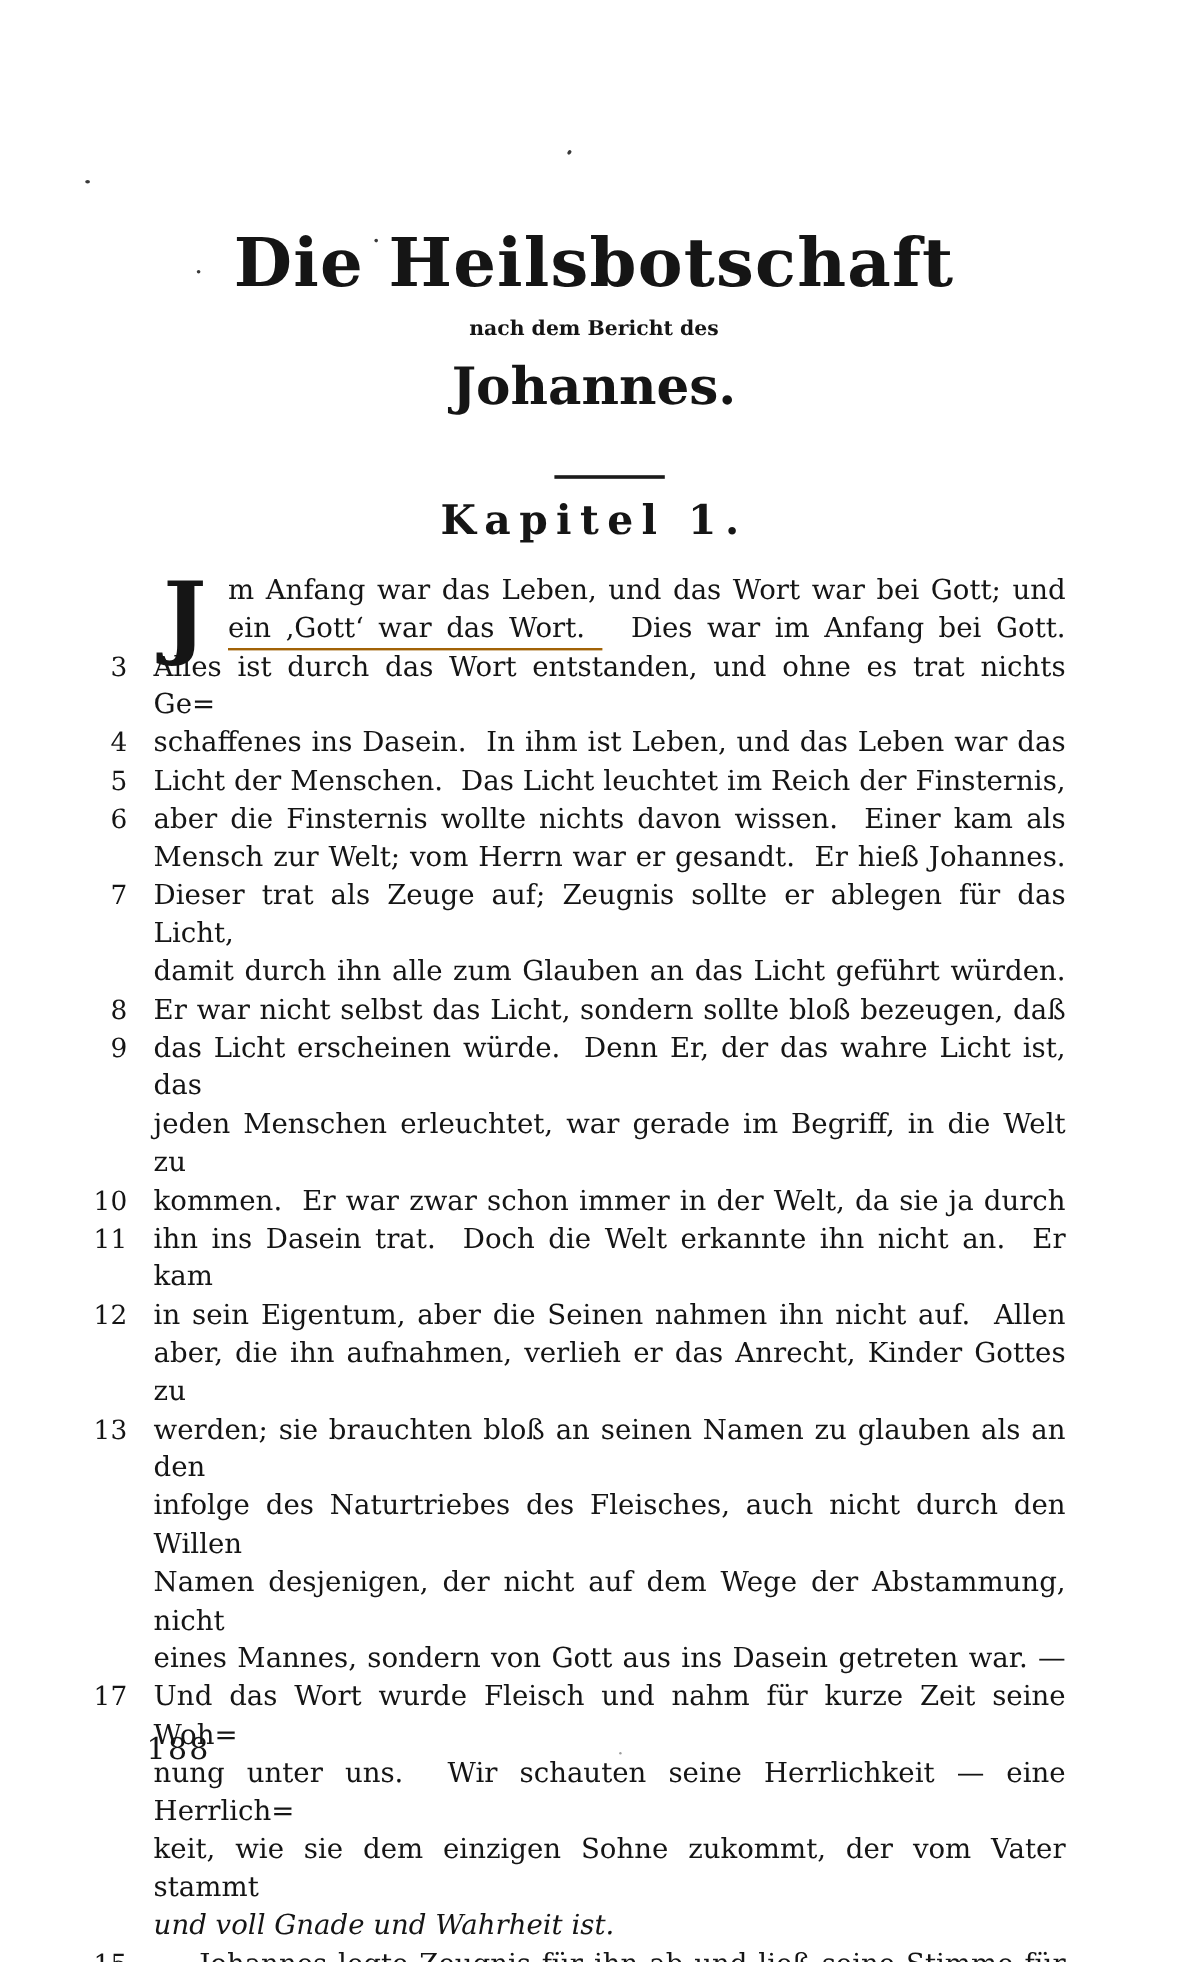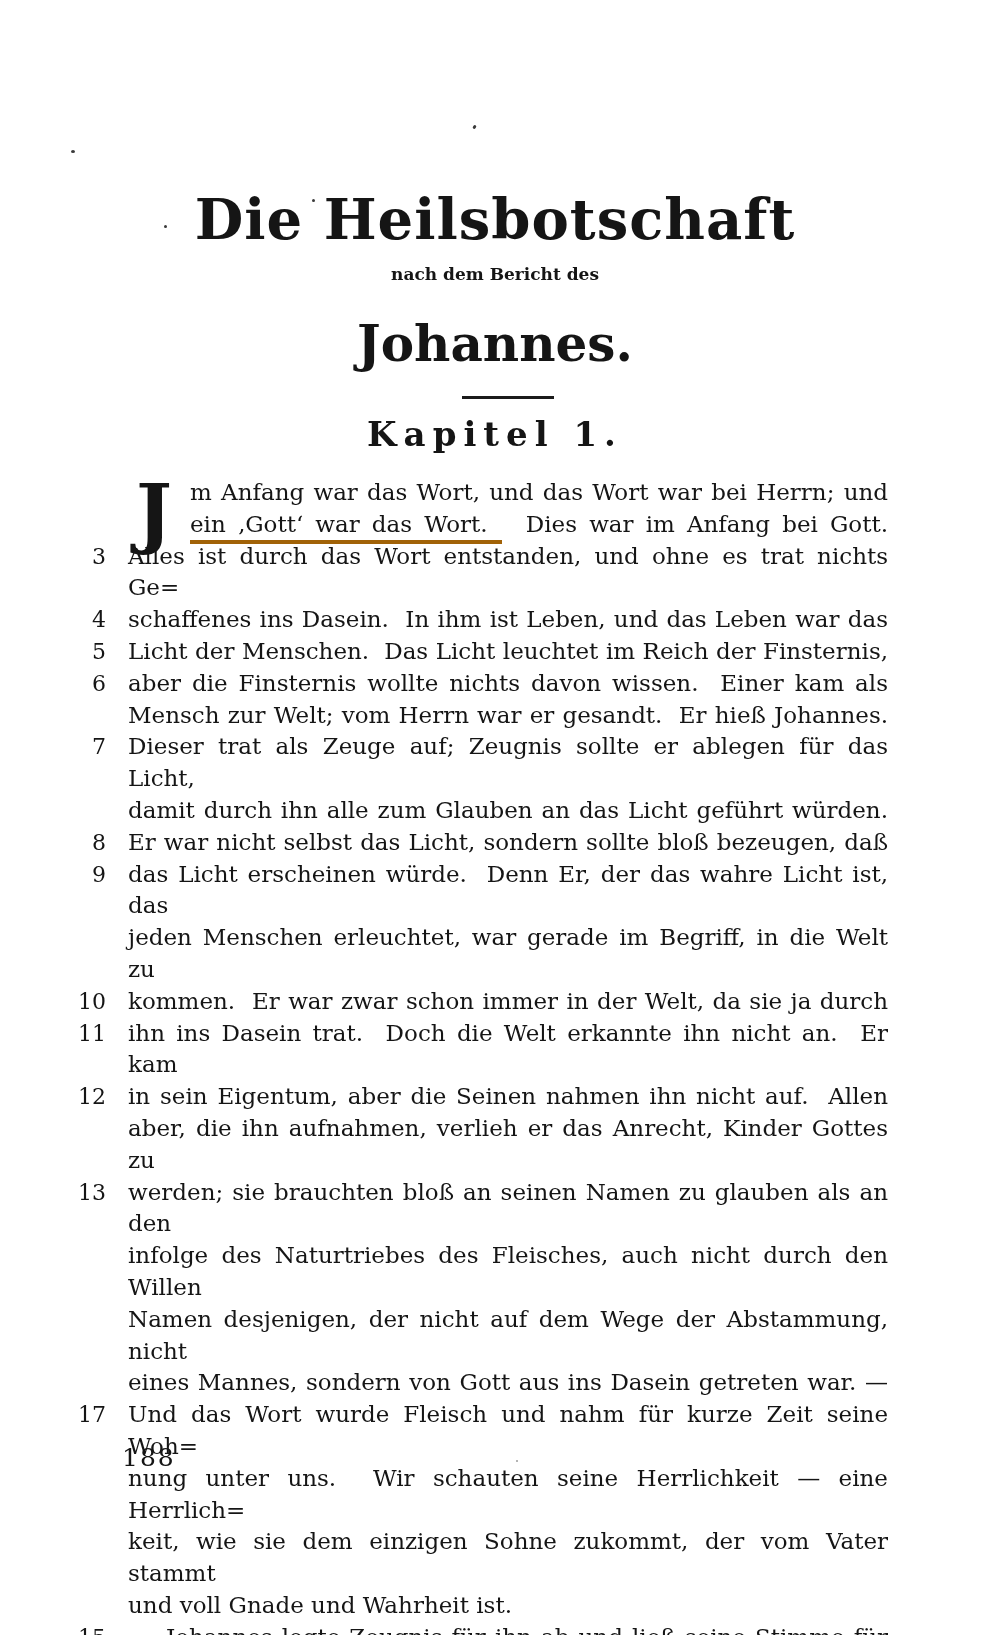--- a/index.html
+++ b/index.html
@@ -8,21 +8,21 @@
     width:915px;height:1635px;
     background:#ffffff;
     font-family:"DejaVu Serif","Liberation Serif",serif;
     color:#151515;
     overflow:hidden;
   }
   
   .hdr{position:absolute;left:110px;width:770px;text-align:center;white-space:nowrap;}
   .title{top:186px;font-size:56px;font-weight:bold;letter-spacing:1px;}
   .subtitle{top:264px;font-size:17px;font-weight:bold;}
-  .bookname{top:314px;font-size:50px;font-weight:bold;}
+  .bookname{top:298px;font-size:43px;font-weight:bold;}
   .chapter{top:414px;font-size:34px;font-weight:bold;letter-spacing:7px;}
   .rule{
     position:absolute;top:396px;left:462px;width:92px;height:3px;
     background:#1b1b1b;
   }
   
   .bodytext{
     position:absolute;left:76px;top:477px;width:812px;
     font-size:23px;line-height:31.8px;
   }
@@ -30,29 +30,29 @@
   .verse{
     flex:none;width:52px;box-sizing:border-box;
     text-align:right;padding-right:22px;
     font-size:22px;
   }
   .text{
     flex:1;min-width:0;
     text-align:justify;text-align-last:justify;
     white-space:pre-wrap;
   }
-  .line.short .text{text-align-last:left;}
+  .line.short .text{text-align-last:left;font-style:italic;}
   .line.indent .text{padding-left:38px;}
   .line.dropcap .text{padding-left:62px;}
   .dcap{
     position:absolute;left:60px;top:6px;
     font-size:76px;line-height:60px;font-weight:bold;
   }
   .u{
-    border-bottom:4px solid #a16207;
+    border-bottom:2px solid #a16207;
     padding-bottom:3px;padding-right:14px;
   }
   
   .pagenum{
     position:absolute;top:1443px;left:122px;width:770px;
     text-align:left;font-size:25px;letter-spacing:2px;
   }
   
   .speck{position:absolute;background:#3a3a3a;border-radius:50%;}
   .s1{left:71px;top:150px;width:4px;height:3px;}
@@ -76,21 +76,21 @@
   <div class="hdr subtitle">nach dem Bericht des</div>
   <div class="hdr bookname">Johannes.</div>
   <div class="rule"></div>
   <div class="hdr chapter">Kapitel 1.</div>
 
   <div class="bodytext">
     <span class="dcap">J</span>
     <div id="lines">
         <div class="line dropcap">
           <span class="verse"></span>
-          <div class="text">m Anfang war das Wort, und das Wort war bei Herrn; und</div>
+          <div class="text">m Anfang war das Leben, und das Wort war bei Gott; und</div>
         </div>
         <div class="line dropcap">
           <span class="verse"></span>
           <div class="text"><span class="u">ein ‚Gott‘ war das Wort.</span><span class="">  Dies war im Anfang bei Gott.</span></div>
         </div>
         <div class="line">
           <span class="verse">3</span>
           <div class="text">Alles ist durch das Wort entstanden, und ohne es trat nichts Ge=</div>
         </div>
         <div class="line">

